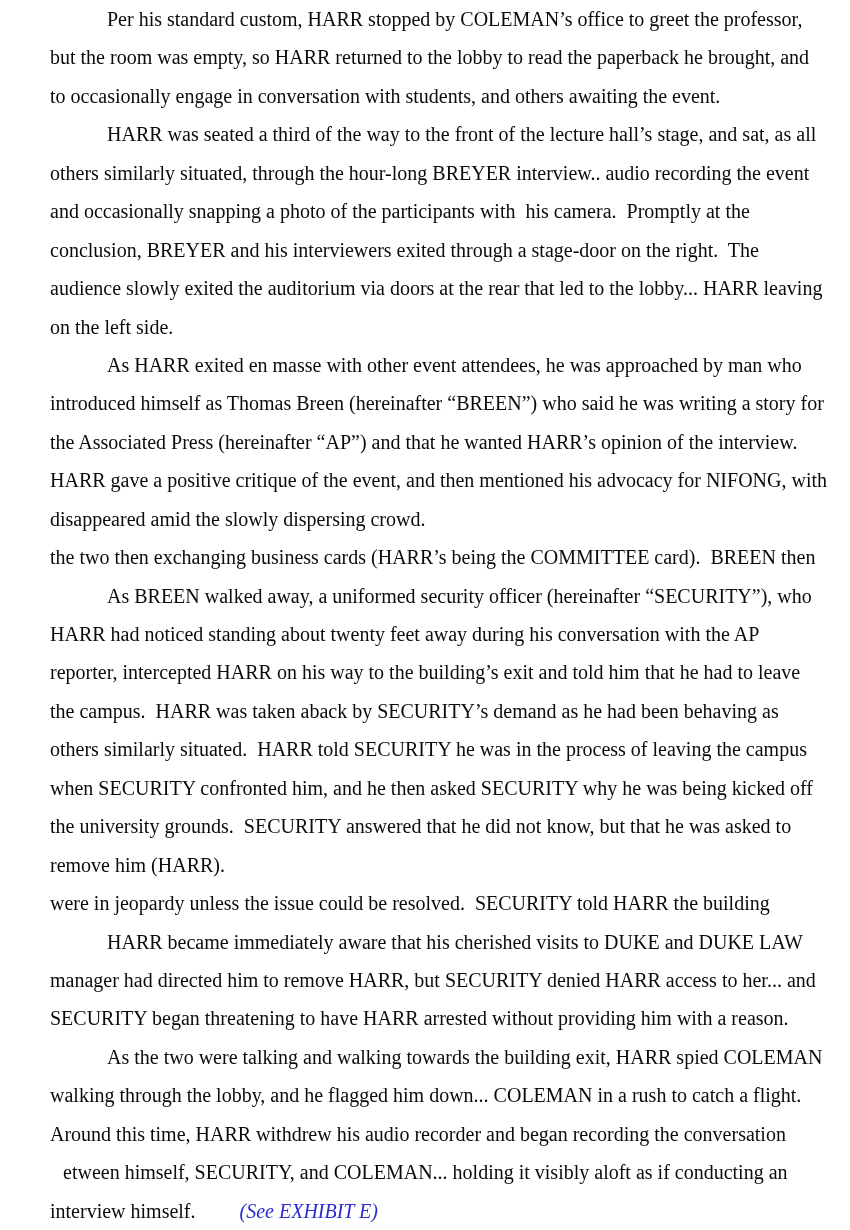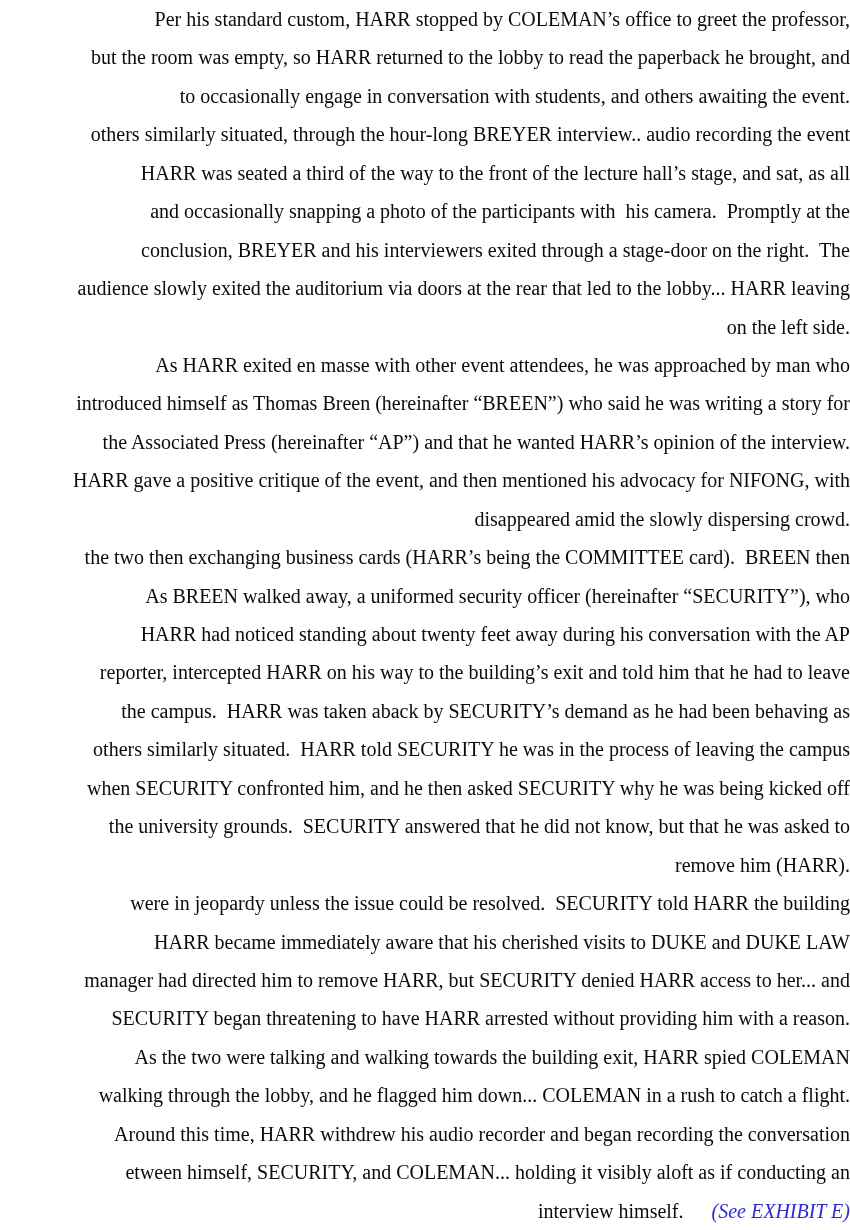--- a/index.html
+++ b/index.html
@@ -14,45 +14,44 @@
   }
   .page {
     box-sizing: border-box;
     width: 850px;
     height: 1230px;
     background: #ffffff;
     padding: 0 0 0 50px;
     font-family: "Liberation Serif", "DejaVu Serif", serif;
     font-size: 20px;
     color: #0b0b0b;
-    text-align: right;
   }
   .line {
     white-space: pre;
     line-height: 38.44px;
     height: 38.44px;
   }
   .line.tab   { padding-left: 57px; }
   .line.small { padding-left: 13px; }
   .exhibit-link {
     color: #2b2bd2;
     font-style: italic;
-    margin-left: 28px;
+    margin-left: 44px;
   }
 </style>
 </head>
 <body>
 
 <div class="page">
   <div id="text-body">
       <div class="line tab"><span>Per his standard custom, HARR stopped by COLEMAN’s office to greet the professor,</span></div>
       <div class="line"><span>but the room was empty, so HARR returned to the lobby to read the paperback he brought, and</span></div>
       <div class="line"><span>to occasionally engage in conversation with students, and others awaiting the event.</span></div>
+      <div class="line tab"><span>HARR was seated a third of the way to the front of the lecture hall’s stage, and sat, as all</span></div>
       <div class="line"><span>others similarly situated, through the hour-long BREYER interview.. audio recording the event</span></div>
-      <div class="line tab"><span>HARR was seated a third of the way to the front of the lecture hall’s stage, and sat, as all</span></div>
       <div class="line"><span>and occasionally snapping a photo of the participants with  his camera.  Promptly at the</span></div>
       <div class="line"><span>conclusion, BREYER and his interviewers exited through a stage-door on the right.  The</span></div>
       <div class="line"><span>audience slowly exited the auditorium via doors at the rear that led to the lobby... HARR leaving</span></div>
       <div class="line"><span>on the left side.</span></div>
       <div class="line tab"><span>As HARR exited en masse with other event attendees, he was approached by man who</span></div>
       <div class="line"><span>introduced himself as Thomas Breen (hereinafter “BREEN”) who said he was writing a story for</span></div>
       <div class="line"><span>the Associated Press (hereinafter “AP”) and that he wanted HARR’s opinion of the interview.</span></div>
       <div class="line"><span>HARR gave a positive critique of the event, and then mentioned his advocacy for NIFONG, with</span></div>
       <div class="line"><span>disappeared amid the slowly dispersing crowd.</span></div>
       <div class="line"><span>the two then exchanging business cards (HARR’s being the COMMITTEE card).  BREEN then</span></div>

